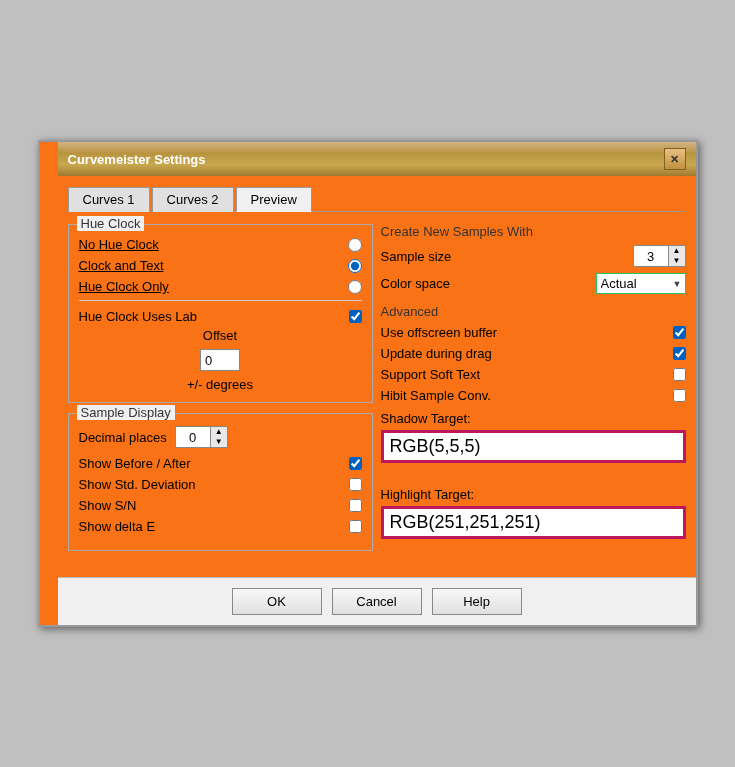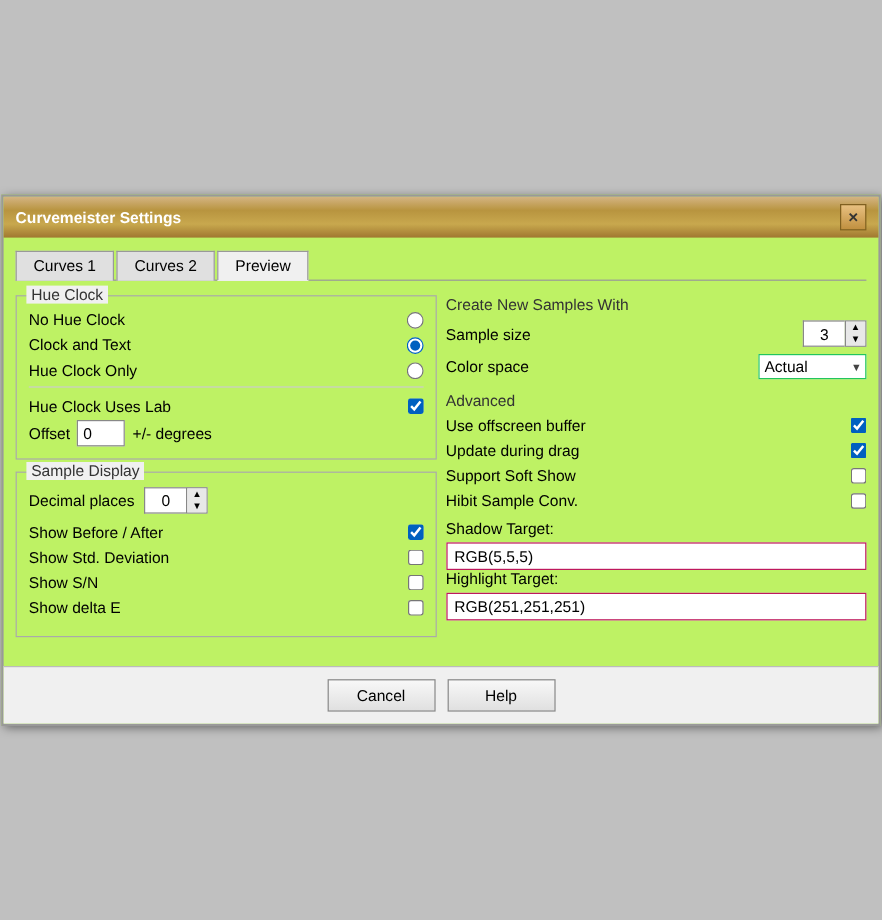--- a/index.html
+++ b/index.html
@@ -9,24 +9,25 @@
       background: #c0c0c0;
       display: flex;
       align-items: center;
       justify-content: center;
       width: 735px;
       height: 767px;
       overflow: hidden;
     }
 
     .window {
-      width: 733px;
-      background: #bef264;
+      width: 660px;
+      background: #f97316;
       border: 2px solid #999;
       box-shadow: 2px 2px 8px rgba(0,0,0,0.5);
+      padding-left: 18px;
     }
 
     .titlebar {
       background: linear-gradient(to bottom, #d4b483, #b8943f, #c8a84e, #a07830);
       padding: 6px 10px;
       display: flex;
       align-items: center;
       justify-content: space-between;
       color: white;
       font-weight: bold;
@@ -117,20 +118,21 @@
     .group-content {
       margin-top: 4px;
     }
 
     
     .radio-row {
       display: flex;
       align-items: center;
       margin-bottom: 6px;
       gap: 8px;
+      text-decoration: underline;
     }
 
     .radio-row label {
       flex: 1;
     }
 
     input[type="radio"] {
       cursor: pointer;
       accent-color: #0060c0;
       width: 14px;
@@ -155,20 +157,21 @@
       width: 13px;
       height: 13px;
     }
 
     
     .offset-row {
       display: flex;
       align-items: center;
       gap: 6px;
       margin-top: 4px;
+      flex-direction: column;
     }
 
     .offset-input {
       width: 40px;
       height: 22px;
       border: 1px solid #888;
       padding: 1px 4px;
       background: white;
       font-size: 13px;
     }
@@ -262,26 +265,26 @@
       pointer-events: none;
       color: #444;
     }
 
     .advanced-section {
       margin-top: 10px;
     }
 
     .target-input {
       width: 100%;
-      border: 1px solid #be185d;
+      border: 3px solid #be185d;
       padding: 3px 6px;
       background: white;
-      font-size: 13px;
+      font-size: 18px;
       margin-top: 4px;
-      margin-bottom: 0;
+      margin-bottom: 24px;
     }
 
     
     .footer {
       padding: 10px;
       border-top: 1px solid #bbb;
       display: flex;
       justify-content: center;
       gap: 10px;
       margin-top: 4px;
@@ -433,21 +436,21 @@
           <div class="section-title">Advanced</div>
           <div class="checkbox-row">
             <label>Use offscreen buffer</label>
             <input type="checkbox" checked="" style="">
           </div>
           <div class="checkbox-row">
             <label>Update during drag</label>
             <input type="checkbox" checked="" style="">
           </div>
           <div class="checkbox-row">
-            <label>Support Soft Show</label>
+            <label>Support Soft Text</label>
             <input type="checkbox" style="">
           </div>
           <div class="checkbox-row">
             <label>Hibit Sample Conv.</label>
             <input type="checkbox" style="">
           </div>
 
           <div style="margin-top: 8px;">
             <div>Shadow Target:</div>
             <input type="text" class="target-input" value="RGB(5,5,5)" style="">
@@ -457,16 +460,17 @@
             <div>Highlight Target:</div>
             <input type="text" class="target-input" value="RGB(251,251,251)" style="">
           </div>
         </div>
 
       </div>
     </div>
   </div>
 
   <div class="footer">
+    <button class="footer-btn">OK</button>
     <button class="footer-btn">Cancel</button>
     <button class="footer-btn">Help</button>
   </div>
 </div>
 
 </body></html>

